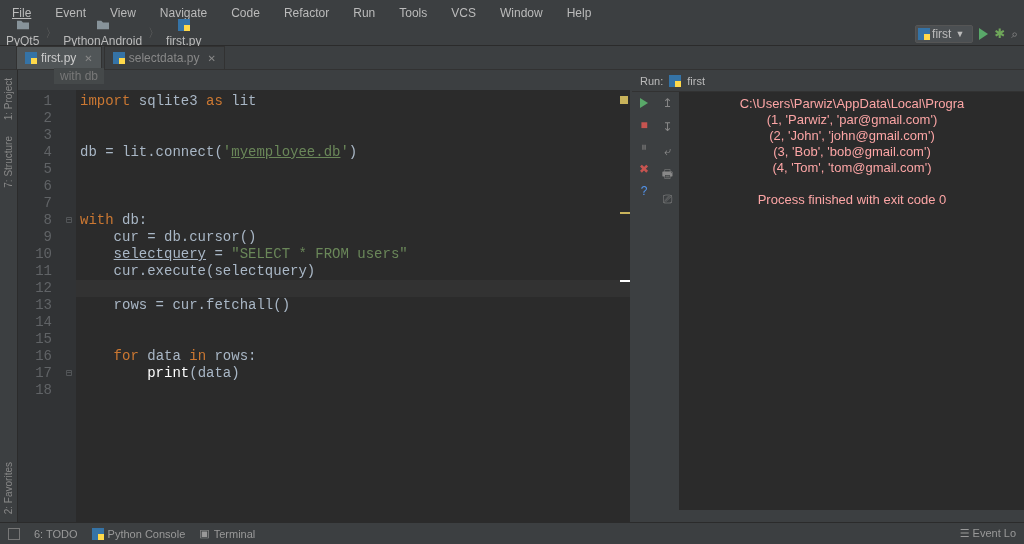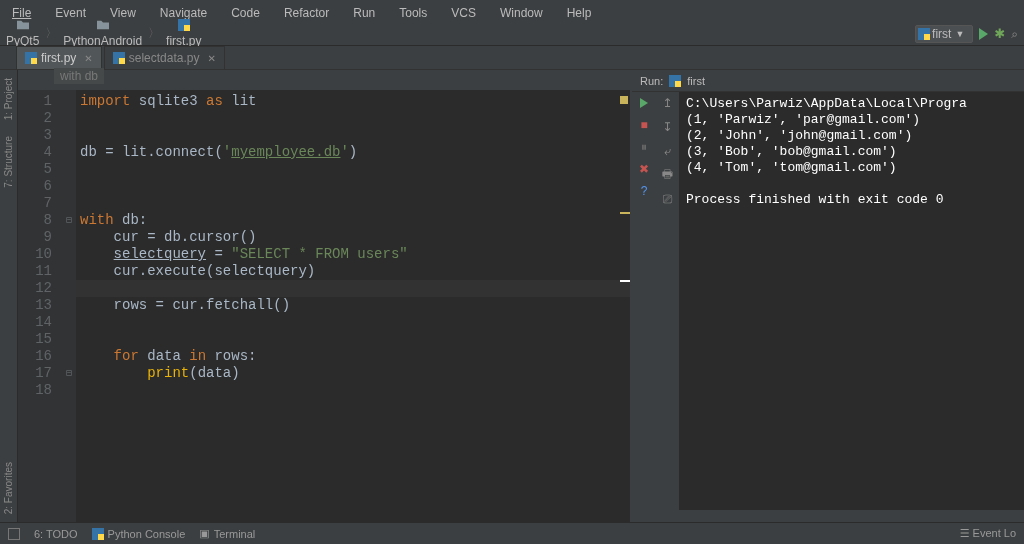--- a/index.html
+++ b/index.html
@@ -99,21 +99,21 @@
   .gutter div { height:17px; }
   .fold-col { width:14px; background:#313335; color:#606366; padding-top:3px;}
   .fold-col div { height:17px; display:flex; align-items:center; justify-content:center;}
   .code {
     flex:1; padding:3px 6px 3px 4px; color:#a9b7c6; position:relative;
   }
   .code .line { height:17px; white-space:pre; }
   .kw { color:#cc7832; }
   .str { color:#6a8759; }
   .strlink { color:#6a8759; text-decoration:underline; }
-  .fn { color:#eab308; }
+  .fn { color:#ffffff; }
   .id-u { text-decoration: underline; text-decoration-color:#a9b7c6;}
   .cl-hl { position:absolute; left:0; right:0; height:17px; background:#323232; top:calc(3px + 17px*11); z-index:0;}
   .code .line { position:relative; z-index:1;}
   .err-stripe { position:absolute; right:2px; top:6px; width:8px; height:8px; background:#c9b35b;}
   .warn-mark { position:absolute; right:0; width:10px; height:2px; background:#c9b35b;}
   .caret-mark { position:absolute; right:0; width:10px; height:2px; background:#fff;}
   
   .run-pane { width:392px; display:flex; flex-direction:column; background:#2b2b2b;}
   .run-header {
     height:22px; background:#3c3f41; display:flex; align-items:center; padding:0 8px; gap:6px;
@@ -122,23 +122,23 @@
   .run-body { flex:1; display:flex;}
   .run-tool-col {
     width:24px; background:#3c3f41; display:flex; flex-direction:column; align-items:center; padding-top:4px; gap:8px;
   }
   .run-tool-col2 {
     width:24px; background:#3c3f41; display:flex; flex-direction:column; align-items:center; padding-top:4px; gap:10px;
     border-right:1px solid #2b2b2b;
   }
   .tool-ic { width:14px; height:14px; display:flex; align-items:center; justify-content:center; cursor:pointer;}
   .console {
-    flex:1; background:#2b2b2b; font-family:Liberation Mono, monospace;
-    font-size:13px; line-height:16px; color:#ffffff; padding:4px 6px;
-    white-space:pre; overflow:hidden;
+    flex:1; background:#2b2b2b; font-family:Liberation Sans, sans-serif;
+    font-size:13px; line-height:16px; color:#fca5a5; padding:4px 6px;
+    white-space:pre; overflow:hidden;text-align:center;
   }
   .status-scroll { height:12px; background:#3c3f41;}
   
   .bottombar {
     height:22px; background:#3c3f41; border-top:1px solid #2b2b2b;
     display:flex; align-items:center; justify-content:space-between; padding:0 8px;
     font-size:11px; color:#999;
   }
   .bottom-left { display:flex; gap:14px; align-items:center;}
   .bottom-left span { display:flex; gap:4px; align-items:center; cursor:pointer;text-align:center;}

